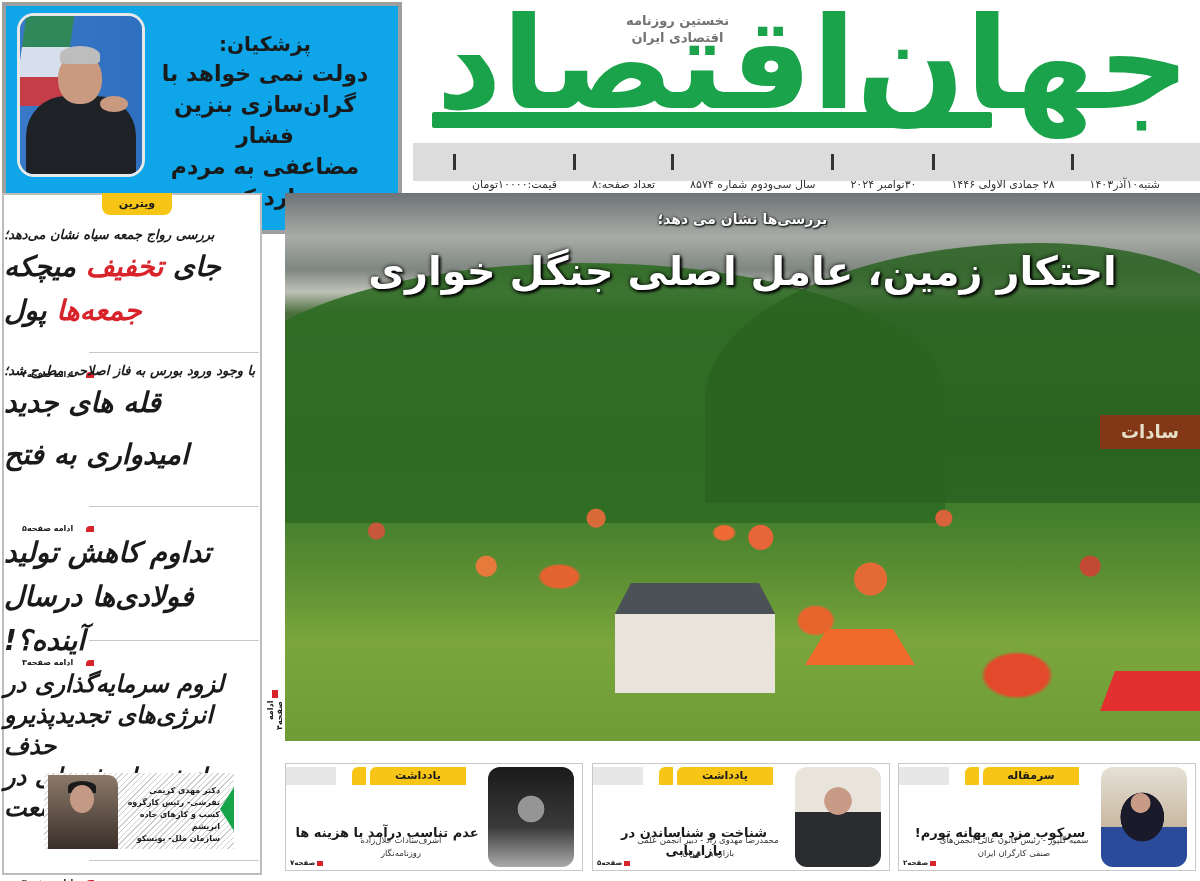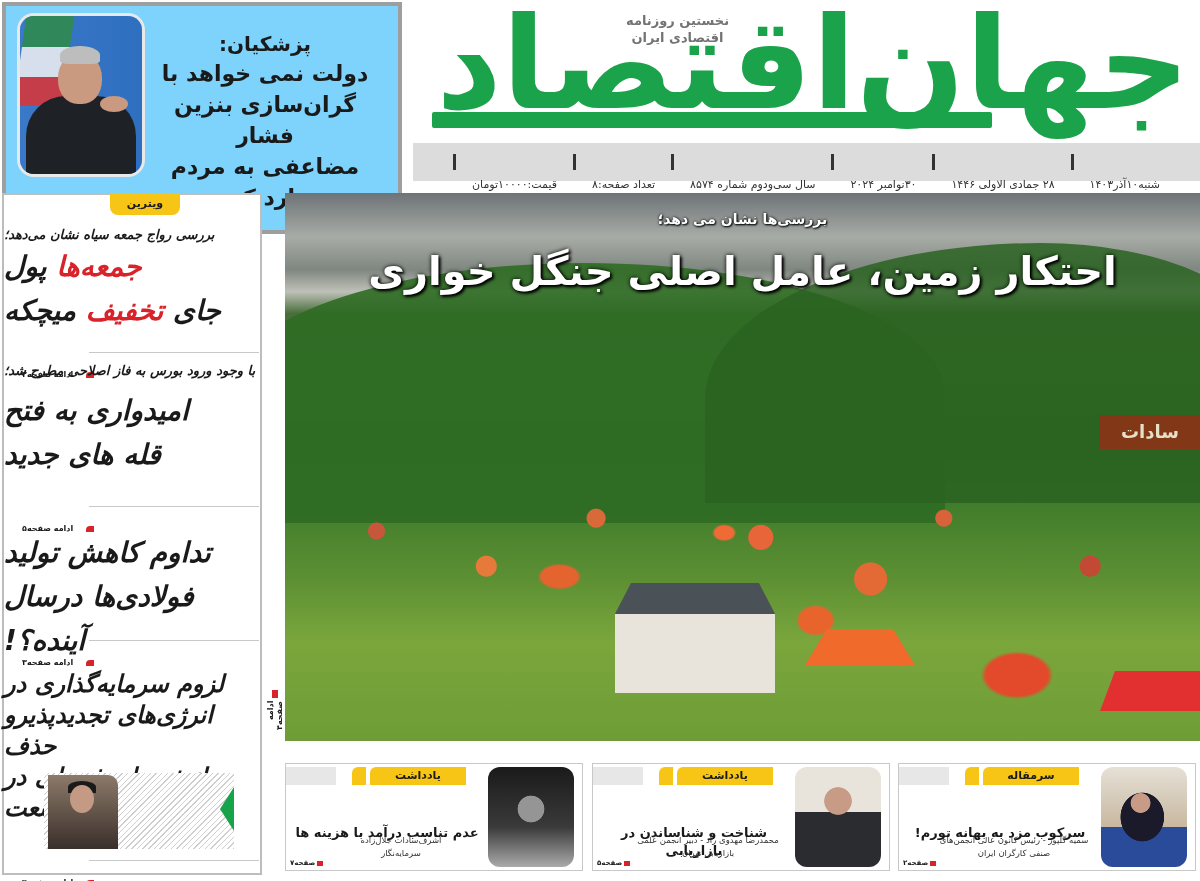--- a/index.html
+++ b/index.html
@@ -3,21 +3,21 @@
 <meta charset="utf-8">
 <style>
   * { box-sizing: border-box; margin: 0; padding: 0; }
   html, body { width: 1200px; height: 881px; overflow: hidden; background: #ffffff; }
   body { position: relative; font-family: "DejaVu Sans", sans-serif; color: #1a1a1a; }
   [dir="rtl"], .rtl { direction: rtl; }
 
   
   .top-box {
     position: absolute; left: 2px; top: 2px; width: 400px; height: 232px;
-    border: 4px solid #9e9e9e; background: #7dd3fc;
+    border: 4px solid #9e9e9e; background: #0ea5e9;
   }
   .top-box .photo {
     position: absolute; left: 14px; top: 10px; width: 122px; height: 158px;
     border-radius: 14px; overflow: hidden;
     background: linear-gradient(90deg, #3a78c8 0%, #2f6fc0 100%);
     box-shadow: 0 0 0 3px #e8e8e8;
   }
   .top-box .photo .flag {
     position: absolute; left: 0; top: 0; width: 48px; height: 90px;
     background: linear-gradient(180deg, #2e8b47 0 35%, #f2f2f2 35% 68%, #d33 68% 100%);
@@ -71,21 +71,21 @@
   }
   .info-bar .sep { width: 3px; height: 16px; background: #333; }
   .info-bar .item { white-space: nowrap; margin-top: 44px; }
 
   
   .left-col {
     position: absolute; left: 2px; top: 193px; width: 260px; height: 682px;
     border: 2px solid #bdbdbd; background: #fff;
   }
   .badge-tab {
-    position: absolute; left: 106px; top: -2px; width: 70px; height: 22px;
+    position: absolute; left: 98px; top: -2px; width: 70px; height: 22px;
     background: #f7c515; border-radius: 0 0 8px 8px;
     font-size: 11px; font-weight: bold; text-align: center; line-height: 22px;
   }
   .story { position: absolute; left: 0; width: 256px; text-align: left; font-style: italic; }
   .story .kicker { font-size: 13px; font-weight: bold; line-height: 20px; }
   .story .title { font-size: 28px; font-weight: bold; line-height: 44px; }
   .story .title .red { color: #d8232a; }
   .story .title-sm { font-size: 24px; font-weight: bold; line-height: 31px; }
   .cont {
     position: absolute; left: 18px; font-size: 8px; font-weight: bold; display: flex; align-items: center; gap: 13px; margin-top: 23px;
@@ -263,36 +263,36 @@
   <span class="item">قیمت:۱۰۰۰۰تومان</span>
   <span class="sep"></span>
 </div>
 
 <div class="left-col">
   <div class="badge-tab" dir="rtl">ویترین</div>
 
   <div class="story" dir="rtl" style="top:30px;">
     <div class="kicker">بررسی رواج جمعه سیاه نشان می‌دهد؛</div>
     <div class="title">
+      <span>جای </span><span class="red">تخفیف</span><span> میچکه</span>
+    </div>
+    <div class="title">
       <span class="red">جمعه‌ها</span><span> پول</span>
     </div>
-    <div class="title">
-      <span>جای </span><span class="red">تخفیف</span><span> میچکه</span>
-    </div>
   </div>
   <div class="cont" dir="rtl" style="top:152px;">
     <span class="mark"></span>
     <span>ادامه صفحه۲</span>
   </div>
   <div class="cont-line" style="top:157px;"></div>
 
   <div class="story" dir="rtl" style="top:166px;">
     <div class="kicker">با وجود ورود بورس به فاز اصلاحی مطرح شد؛</div>
+    <div class="title">قله های جدید</div>
     <div class="title" style="margin-top:8px;">امیدواری به فتح</div>
-    <div class="title">قله های جدید</div>
   </div>
   <div class="cont" dir="rtl" style="top:306px;">
     <span class="mark"></span>
     <span>ادامه صفحه۵</span>
   </div>
   <div class="cont-line" style="top:311px;"></div>
 
   <div class="story" dir="rtl" style="top:336px;">
     <div class="title">تداوم کاهش تولید</div>
     <div class="title">فولادی‌ها درسال آینده؟!</div>
@@ -306,20 +306,26 @@
   <div class="story" dir="rtl" style="top:474px;">
     <div class="title-sm">لزوم سرمایه‌گذاری در</div>
     <div class="title-sm">انرژی‌های تجدیدپذیرو حذف</div>
     <div class="title-sm">انرژی‌های فسیلی در صنعت</div>
   </div>
 
   <div class="op-box">
     <div class="op-photo">
       <div class="hair"></div>
       <div class="face"></div>
+    </div>
+    <div class="op-text" dir="rtl">
+      <div>دکتر مهدی کریمی</div>
+      <div>تفرشی- رئیس کارگروه</div>
+      <div>کسب و کارهای جاده ابریشم</div>
+      <div>سازمان ملل- یونسکو</div>
     </div>
     <div class="tri"></div>
   </div>
   <div class="cont" dir="rtl" style="top:660px;">
     <span class="mark"></span>
     <span>ادامه صفحه۴</span>
   </div>
   <div class="cont-line" style="top:665px;"></div>
 </div>
 
@@ -375,19 +381,19 @@
 
 <div class="col-box" style="left:285px; width:298px;">
   <div class="label-bar">
     <div class="tab1"></div>
     <div class="tab2" dir="rtl">یادداشت</div>
   </div>
   <div class="photo photo-woman"></div>
   <div class="title" dir="rtl">عدم تناسب درآمد با هزینه ها</div>
   <div class="byline" dir="rtl">
     <div>اشرف‌سادات جلال‌زاده</div>
-    <div>سرمایه‌نگار</div>
+    <div>روزنامه‌نگار</div>
   </div>
   <div class="page-ref" dir="rtl">
     <span class="mark"></span>
     <span>صفحه۷</span>
   </div>
 </div>
 
 </body></html>

